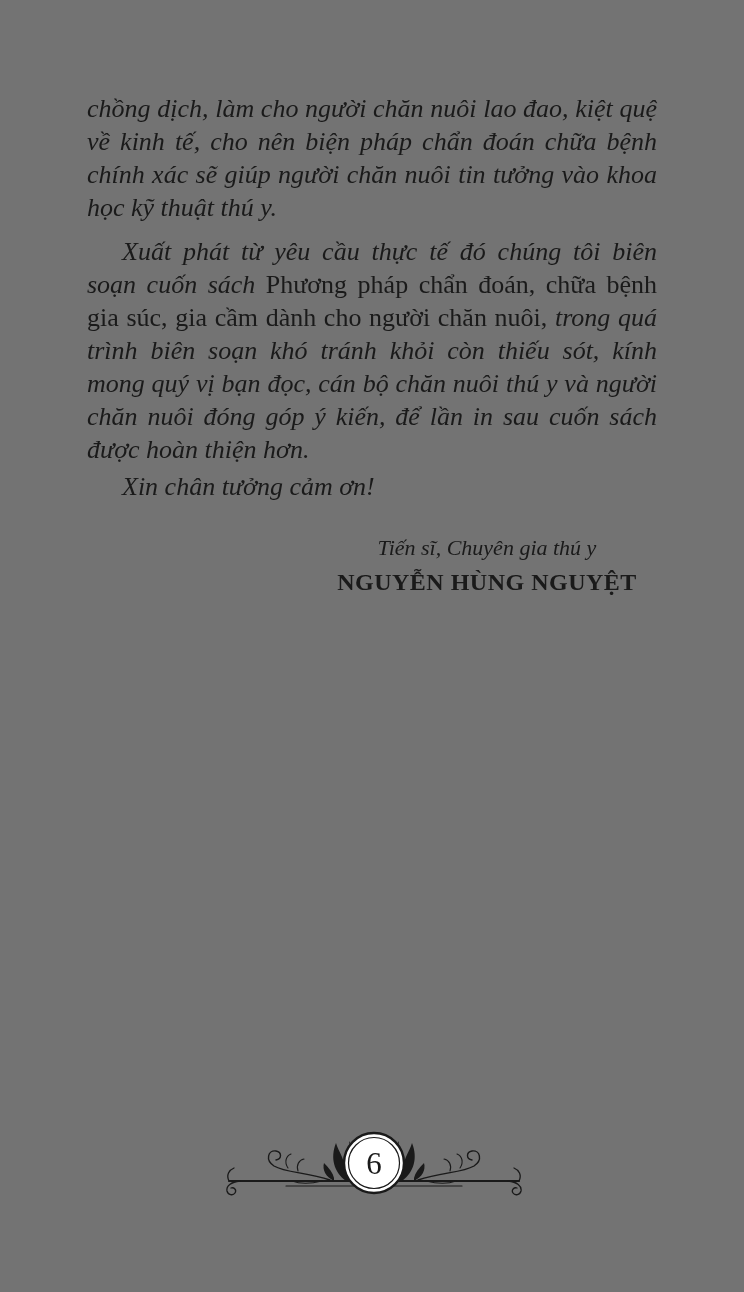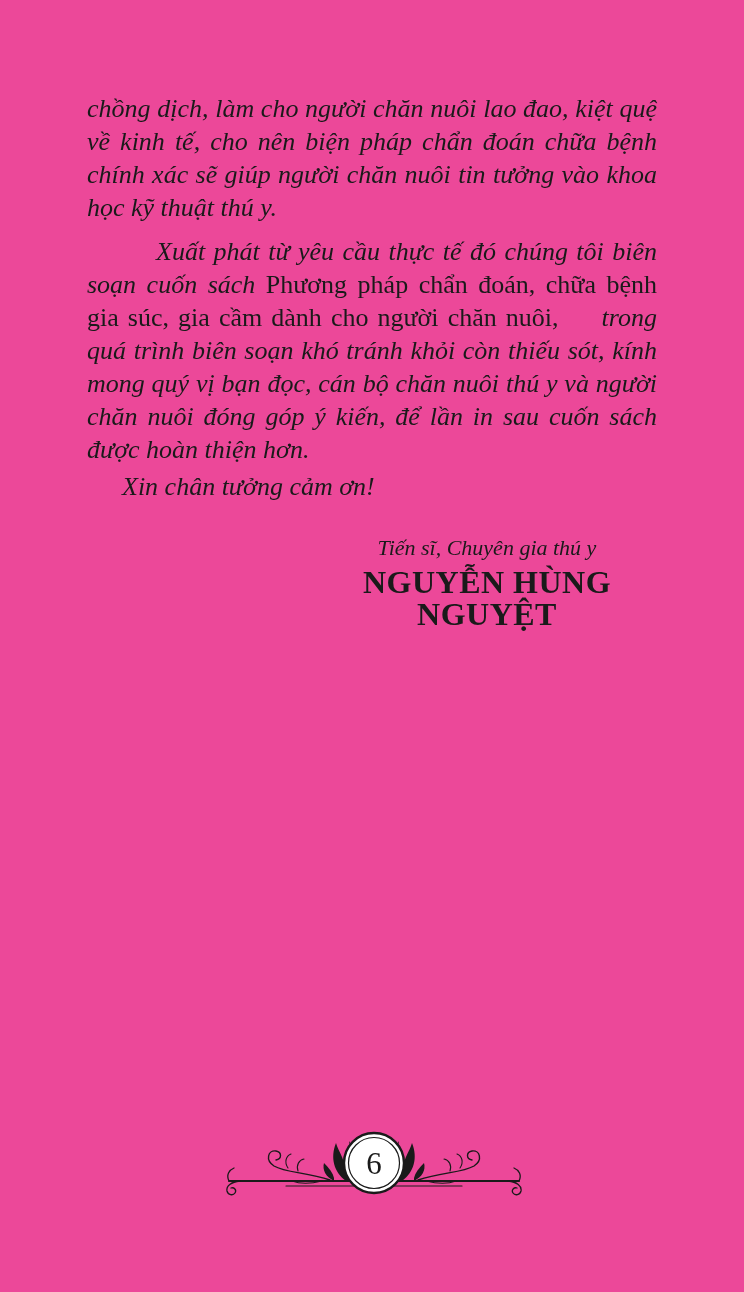--- a/index.html
+++ b/index.html
@@ -11,54 +11,54 @@
     width: 744px;
     height: 1292px;
     position: relative;
     overflow: hidden;
     font-family: "Liberation Serif", "DejaVu Serif", serif;
     color: #1a1a1a;
   }
   .page {
     position: absolute;
     inset: 0;
-    background: #ec4899;
+    background: #737373;
   }
   .text-block {
     position: absolute;
     left: 87px;
     top: 92px;
     width: 570px;
     font-size: 26px;
     line-height: 33px;
   }
   .text-block p { margin: 0; }
   .justify { text-align: justify; }
   .par-italic { font-style: italic; }
   .indent { text-indent: 35px; }
   #paragraph-2 { margin-top: 11px; }
   #paragraph-3 { margin-top: 4px; }
-  .seg-italic { font-style: italic; margin-left: 34px; }
+  .seg-italic { font-style: italic; }
   .seg-regular { font-style: normal; margin-top: 28px; }
   .signature {
     margin-top: 29px;
     margin-left: auto;
     margin-right: 10px;
     width: 320px;
     text-align: center;
   }
   .sig-title {
     font-style: italic;
     font-size: 22px;
     line-height: 32px;
   }
   .sig-name {
     font-style: normal;
     font-weight: bold;
-    font-size: 32px;
+    font-size: 24px;
     line-height: 32px;
     margin-top: 2px;
     letter-spacing: 0.5px;
   }
   .ornament {
     position: absolute;
     left: 222px;
     top: 1110px;
     width: 300px;
     height: 100px;

